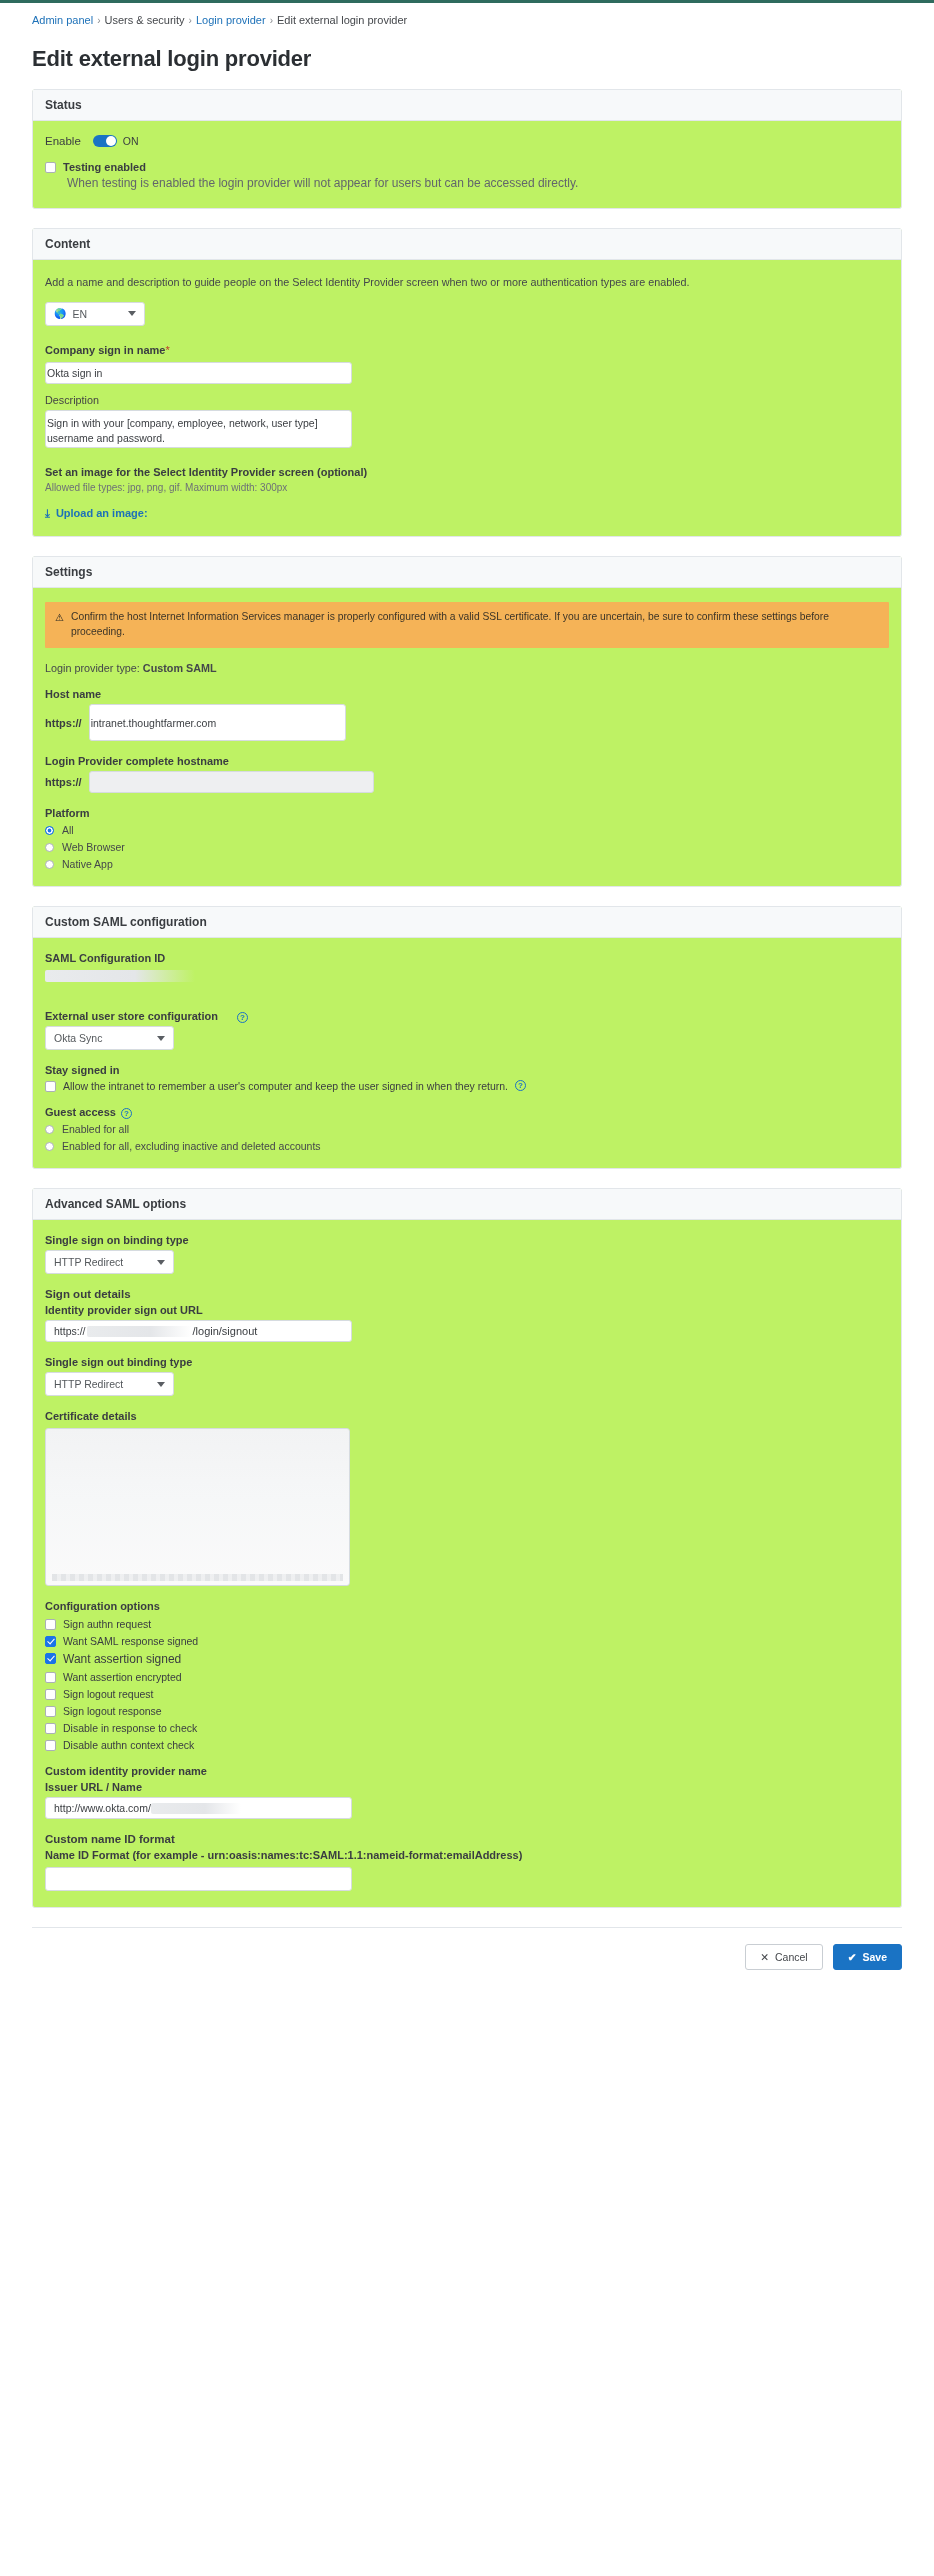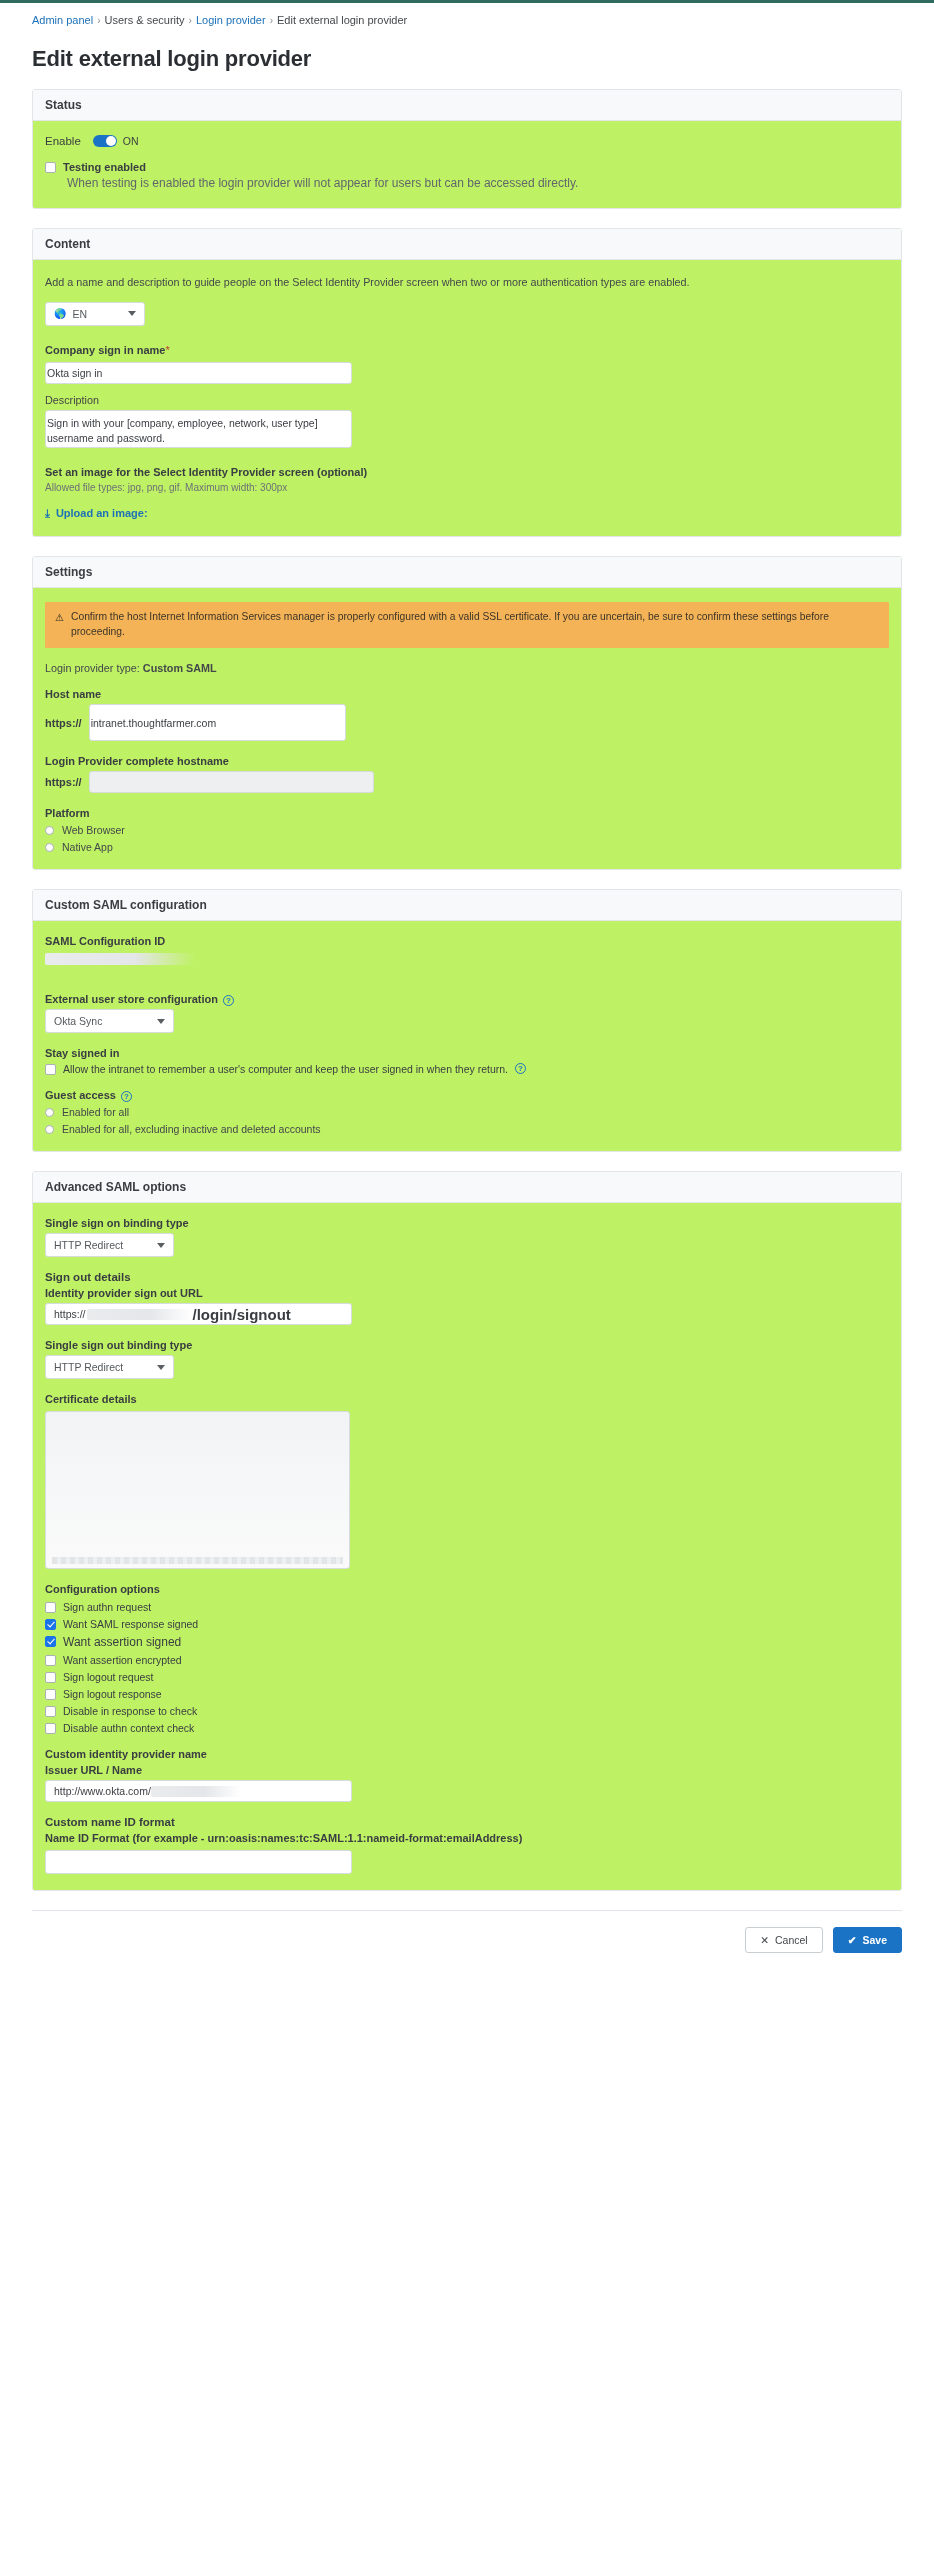--- a/index.html
+++ b/index.html
@@ -274,39 +274,43 @@
         <span class="lbl-bold">Login Provider complete hostname</span>
         <div class="url-row mt4">
           <span class="prefix">https://</span>
           <input class="txt" style="width: 285px; height: 22px; background: rgb(238, 239, 241);" value="">
         </div>
       </div>
 
       <div class="mt14">
         <span class="lbl-bold">Platform</span>
         <div class="rdrow">
+          <span class="rd sel"></span>
+          <span class="rdtxt">All</span>
+        </div>
+        <div class="rdrow">
           <span class="rd"></span>
           <span class="rdtxt">Web Browser</span>
         </div>
         <div class="rdrow">
           <span class="rd"></span>
           <span class="rdtxt">Native App</span>
         </div>
       </div>
     </div>
   </section>
 
   <section class="card">
     <div class="card-header">Custom SAML configuration</div>
     <div class="card-body">
 
       <span class="lbl-bold">SAML Configuration ID</span>
       <div class="redacted mt6" style="width:150px;height:12px;"></div>
 
-      <div class="mt14" style="display:flex;align-items:center;gap:5px;margin-top:24px;">
+      <div class="mt14" style="display:flex;align-items:center;gap:19px;margin-top:24px;">
         <span class="lbl-bold" style="display:inline;">External user store configuration</span>
         <span class="help-ico">?</span>
       </div>
       <div class="select mt4" style="width:129px;">
         <span>Okta Sync</span>
         <span class="caret"></span>
       </div>
 
       <div class="mt14">
         <span class="lbl-bold">Stay signed in</span>
@@ -342,21 +346,21 @@
         <span class="caret"></span>
       </div>
 
       <div class="mt14">
         <span class="lbl-bold" style="font-size:11.5px;">Sign out details</span>
         <span class="lbl-bold mt4">Identity provider sign out URL</span>
       </div>
       <div class="txt mt4" style="width:307px;height:22px;display:flex;align-items:center;gap:0;border:1px solid #d6dbe0;border-radius:3px;padding:0 8px;background:#fff;">
         <span style="font-size:10.5px;color:#3a3d41;">https://</span>
         <span class="redacted" style="width:105px;height:11px;margin:0 1px;"></span>
-        <span style="font-size:15px;color:#3a3d41;font-weight:bold;">/login/signout</span>
+        <span style="font-size:11px;color:#3a3d41;">/login/signout</span>
       </div>
 
       <div class="mt14">
         <span class="lbl-bold">Single sign out binding type</span>
         <div class="select mt4" style="width:129px;">
           <span>HTTP Redirect</span>
           <span class="caret"></span>
         </div>
       </div>
 

